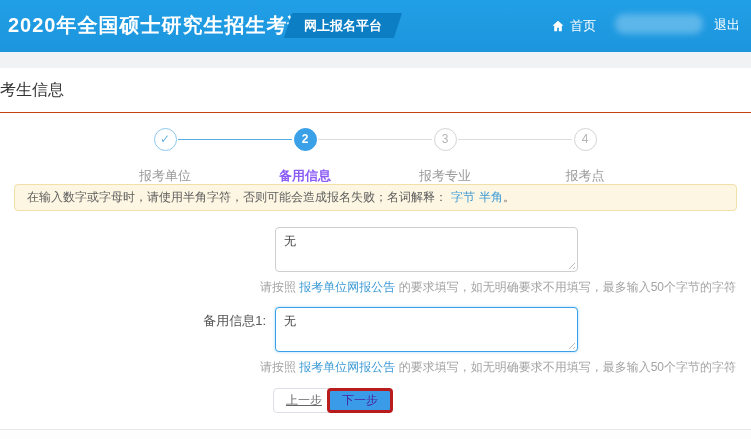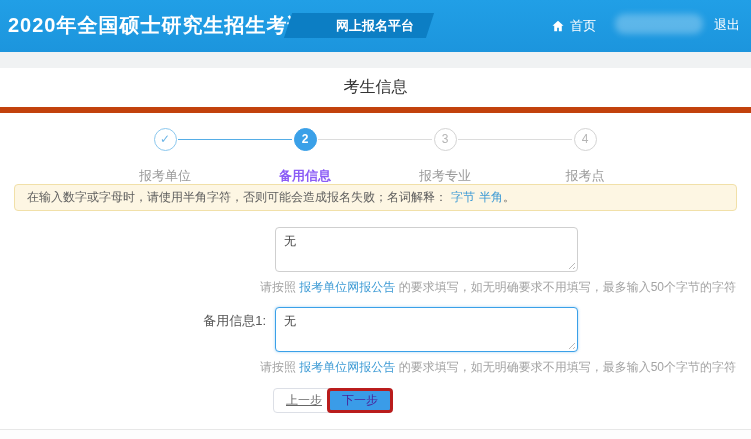--- a/index.html
+++ b/index.html
@@ -20,41 +20,41 @@
   }
   .header-badge {
     position:absolute; left:288px; top:13px; height:25px;
     padding:0 16px; line-height:25px;
     color:#fff; font-size:13px; font-weight:bold;
   }
   .header-badge::before {
     content:""; position:absolute; inset:0; background:#0c7ec4;
     transform:skewX(-18deg); z-index:0;
   }
-  .header-badge span { position:relative; z-index:1;margin-left:32px; }
+  .header-badge span { position:relative; z-index:1; }
   .header-home {
     position:absolute; left:551px; top:16px; height:20px;
     display:flex; align-items:center; gap:5px;
     color:#fff; font-size:13px; cursor:pointer;
   }
   .header-home svg { width:14px; height:14px; display:block; }
   .redacted {
     position:absolute; left:615px; top:14px; width:88px; height:20px;
     background:rgba(255,255,255,.28); border-radius:9px; filter:blur(3px);
   }
   .header-logout {
     position:absolute; right:11px; top:16px;
     color:#fff; font-size:13px; cursor:pointer;
   }
   
   .gray-strip { position:absolute; top:52px; left:0; width:751px; height:16px; background:#f0f2f3; }
   .title-bar {
     position:absolute; top:68px; left:0; width:751px; height:45px;
-    background:#fff; border-bottom:6px solid #c2410c;
-    display:flex; align-items:center; justify-content:center;
+    background:#fff; border-bottom:1px solid #c2410c;
+    display:flex; align-items:center; justify-content:flex-start;
   }
   .title-bar h1 { font-size:16px; font-weight:normal; color:#333; }
   
   .stepper { position:absolute; top:113px; left:0; width:751px; height:60px; }
   .step { position:absolute; width:110px; text-align:center; top:15px; }
   .step .circle {
     width:23px; height:23px; line-height:21px; border-radius:50%;
     margin:0 auto; font-size:12px; background:#fff;
   }
   .step .label { margin-top:16px; font-size:13px; color:#999; }

